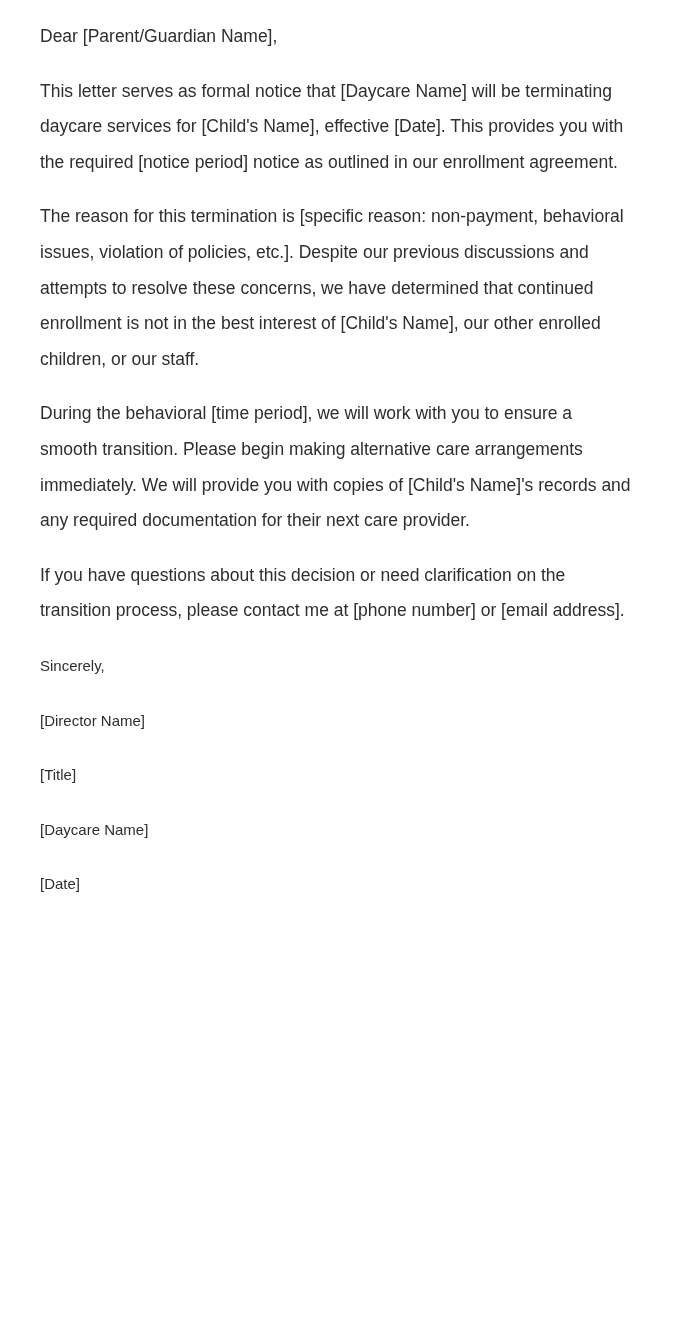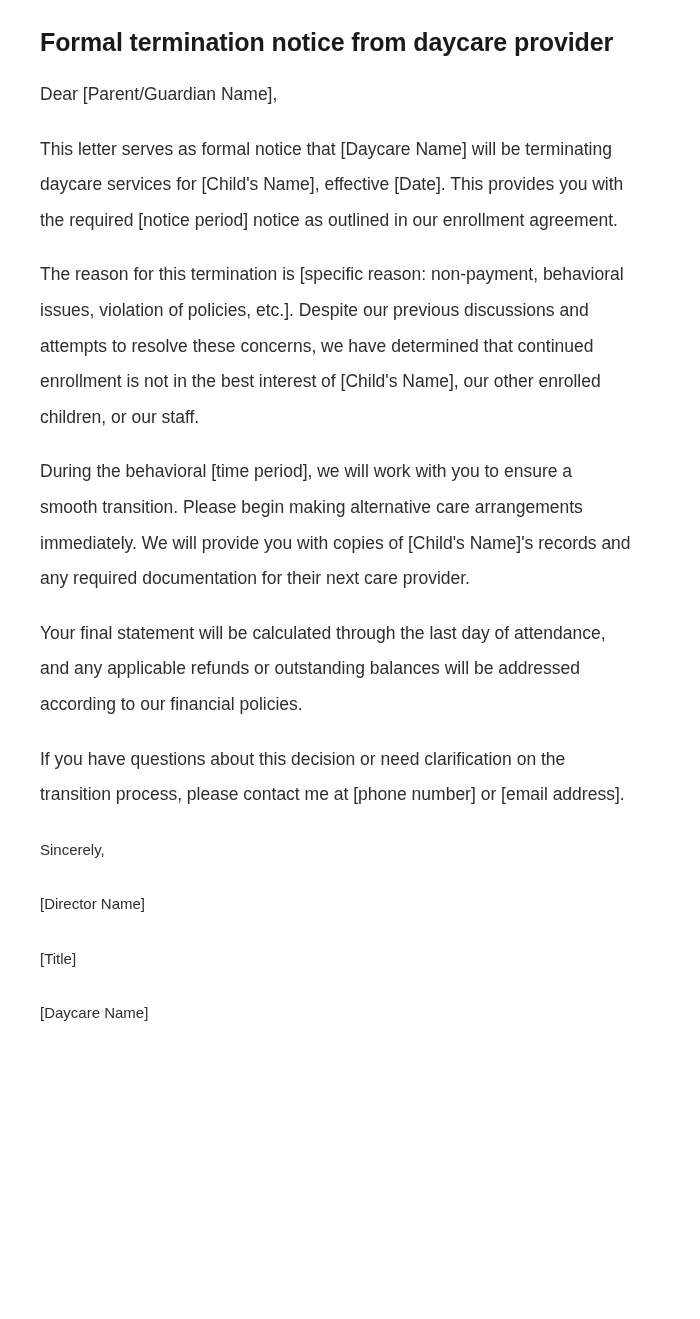--- a/index.html
+++ b/index.html
@@ -56,39 +56,38 @@
   .tail-space {
     height: 40px;
   }
 </style>
 </head>
 <body>
 
 <div class="page">
   <div class="doc-body">
 
-    <h1 class="doc-title">Formal termination notice from daycare provider</h1>
 
 
     <p class="para">Dear [Parent/Guardian Name],</p>
 
     <p class="para">This letter serves as formal notice that [Daycare Name] will be terminating daycare services for [Child's Name], effective [Date]. This provides you with the required [notice period] notice as outlined in our enrollment agreement.</p>
 
     <p class="para">The reason for this termination is [specific reason: non-payment, behavioral issues, violation of policies, etc.]. Despite our previous discussions and attempts to resolve these concerns, we have determined that continued enrollment is not in the best interest of [Child's Name], our other enrolled children, or our staff.</p>
 
     <p class="para">During the behavioral [time period], we will work with you to ensure a smooth transition. Please begin making alternative care arrangements immediately. We will provide you with copies of [Child's Name]'s records and any required documentation for their next care provider.</p>
 
-    <p class="para">Your final statement will be calculated through the last day of attendance, and any applicable refunds or outstanding balances will be addressed according to our financial policies.</p>
 
     <p class="para">If you have questions about this decision or need clarification on the transition process, please contact me at [phone number] or [email address].</p>
 
     <p class="signoff">Sincerely,</p>
 
     <p class="signoff">[Director Name]</p>
 
     <p class="signoff">[Title]</p>
 
     <p class="signoff">[Daycare Name]</p>
 
+    <p class="signoff">[Date]</p>
 
     <div class="tail-space"></div>
   </div>
 </div>
 
 </body></html>

